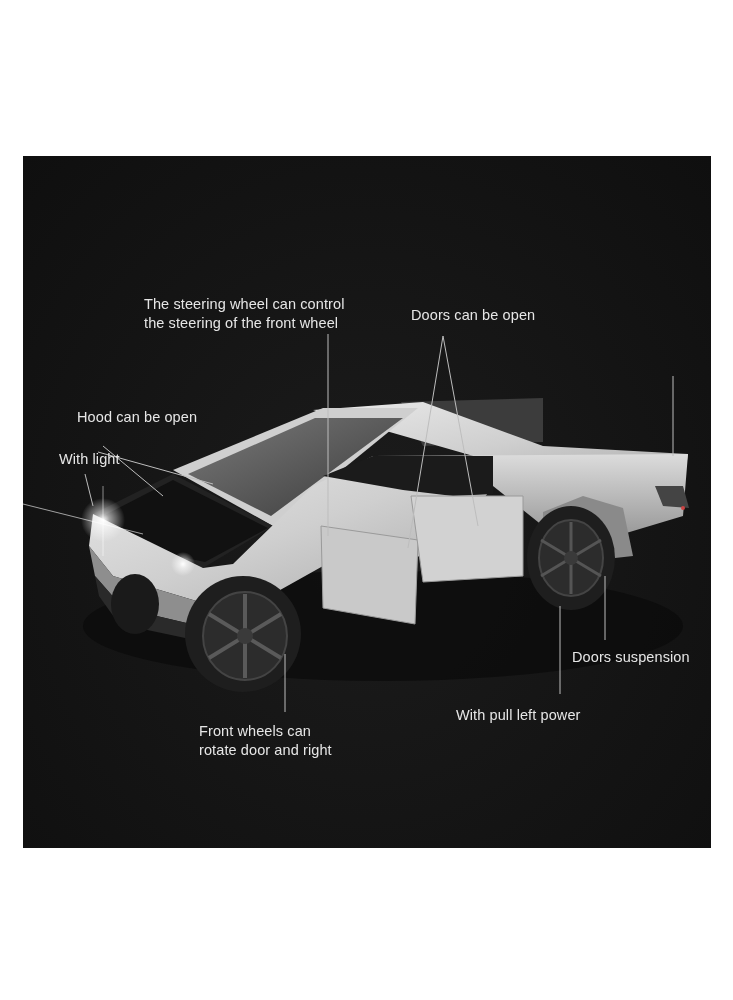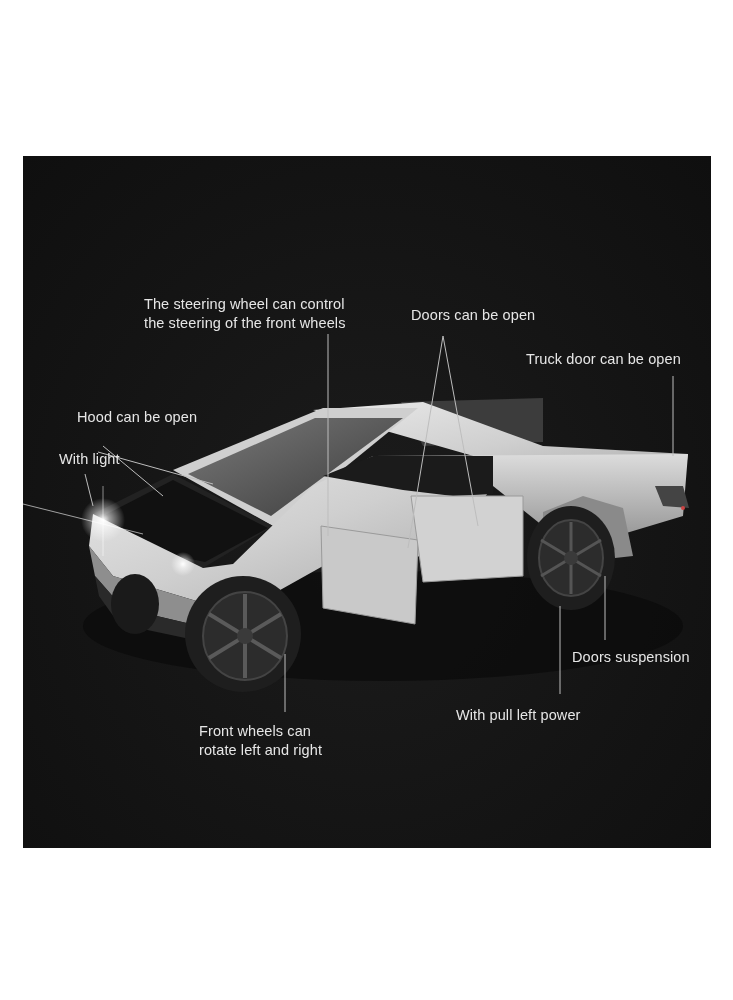--- a/index.html
+++ b/index.html
@@ -110,37 +110,34 @@
       <line x1="75" y1="296" x2="190" y2="328"></line>
       <line x1="62" y1="318" x2="70" y2="350"></line>
       <line x1="582" y1="420" x2="582" y2="484"></line>
       <line x1="537" y1="450" x2="537" y2="538"></line>
       <line x1="262" y1="498" x2="262" y2="556"></line>
     </g>
   </svg>
 
   <div class="label" style="left:121px; top:139px;">
     <div>The steering wheel can control</div>
-    <div>the steering of the front wheels</div>
+    <div>the steering of the front wheel</div>
   </div>
   <div class="label" style="left:388px; top:150px;">
     <div>Doors can be open</div>
-  </div>
-  <div class="label" style="left:503px; top:194px;">
-    <div>Truck door can be open</div>
   </div>
   <div class="label" style="left:54px; top:252px;">
     <div>Hood can be open</div>
   </div>
   <div class="label" style="left:12px; top:294px;margin-left:24px;">
     <div>With light</div>
   </div>
   <div class="label" style="left:549px; top:492px;">
     <div>Doors suspension</div>
   </div>
   <div class="label" style="left:433px; top:550px;">
     <div>With pull left power</div>
   </div>
   <div class="label" style="left:176px; top:566px;">
     <div>Front wheels can</div>
-    <div>rotate left and right</div>
+    <div>rotate door and right</div>
   </div>
 </div>
 
 </body></html>

